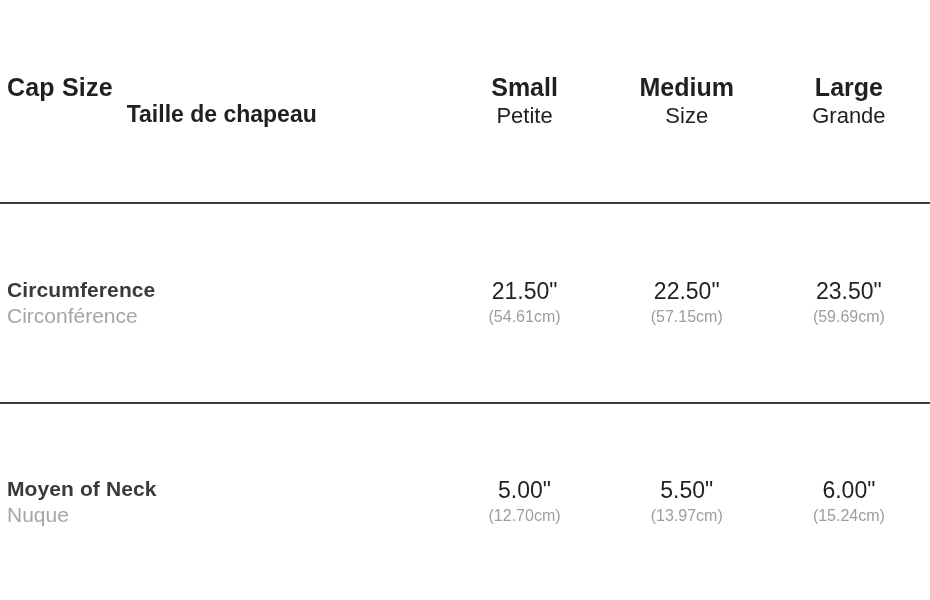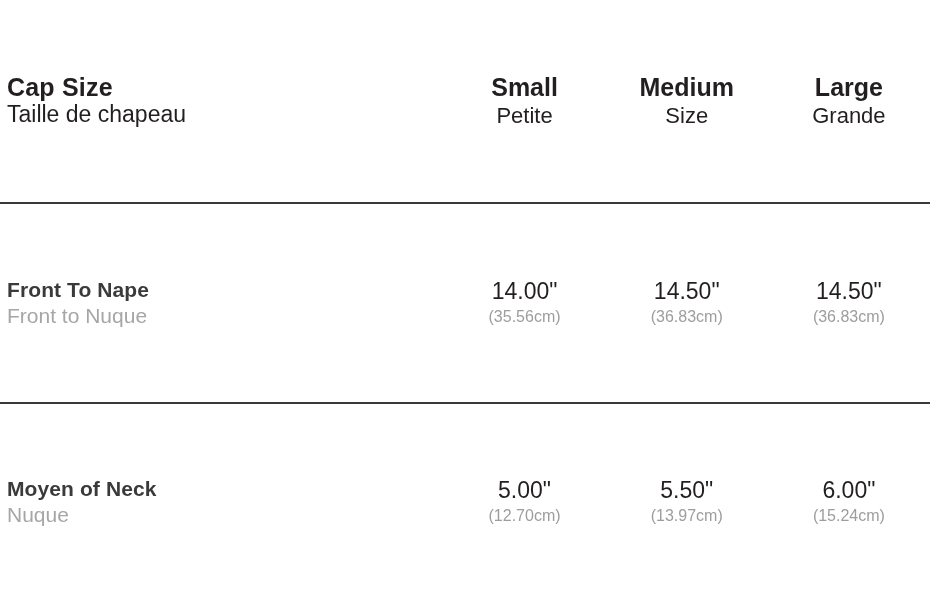--- a/index.html
+++ b/index.html
@@ -51,23 +51,24 @@
   
   .hdr-label-en {
     font-size: 25px;
     font-weight: bold;
     letter-spacing: 0.2px;
     line-height: 1.12;
     color: #231f20;
   }
   .hdr-label-fr {
     font-size: 23px;
-    font-weight: normal;
+    font-weight: bold;
     line-height: 1.2;
     color: #231f20;
+    text-align: center;
   }
   .hdr-size-en {
     font-size: 25px;
     font-weight: bold;
     line-height: 1.15;
     color: #231f20;
   }
   .hdr-size-fr {
     font-size: 22px;
     font-weight: normal;
@@ -125,39 +126,39 @@
       <td class="cell-size pad-cell">
         <div class="hdr-size-en">Medium</div>
         <div class="hdr-size-fr">Size</div>
       </td>
       <td class="cell-size last pad-cell">
         <div class="hdr-size-en">Large</div>
         <div class="hdr-size-fr">Grande</div>
       </td>
     </tr>
 
-
     <tr class="body-row row-divider">
       <td class="cell-label pad-cell">
-        <div class="row-label-en">Front To Nape</div>
-        <div class="row-label-fr">Front to Nuque</div>
+        <div class="row-label-en">Circumference</div>
+        <div class="row-label-fr">Circonférence</div>
       </td>
       <td class="cell-size pad-cell">
-        <div class="val-in">14.00"</div>
-        <div class="val-cm">(35.56cm)</div>
+        <div class="val-in">21.50"</div>
+        <div class="val-cm">(54.61cm)</div>
       </td>
       <td class="cell-size pad-cell">
-        <div class="val-in">14.50"</div>
-        <div class="val-cm">(36.83cm)</div>
+        <div class="val-in">22.50"</div>
+        <div class="val-cm">(57.15cm)</div>
       </td>
       <td class="cell-size last pad-cell">
-        <div class="val-in">14.50"</div>
-        <div class="val-cm">(36.83cm)</div>
+        <div class="val-in">23.50"</div>
+        <div class="val-cm">(59.69cm)</div>
       </td>
     </tr>
+
 
 
 
 
     <tr class="body-row row-divider">
       <td class="cell-label pad-cell">
         <div class="row-label-en">Moyen of Neck</div>
         <div class="row-label-fr">Nuque</div>
       </td>
       <td class="cell-size pad-cell">

